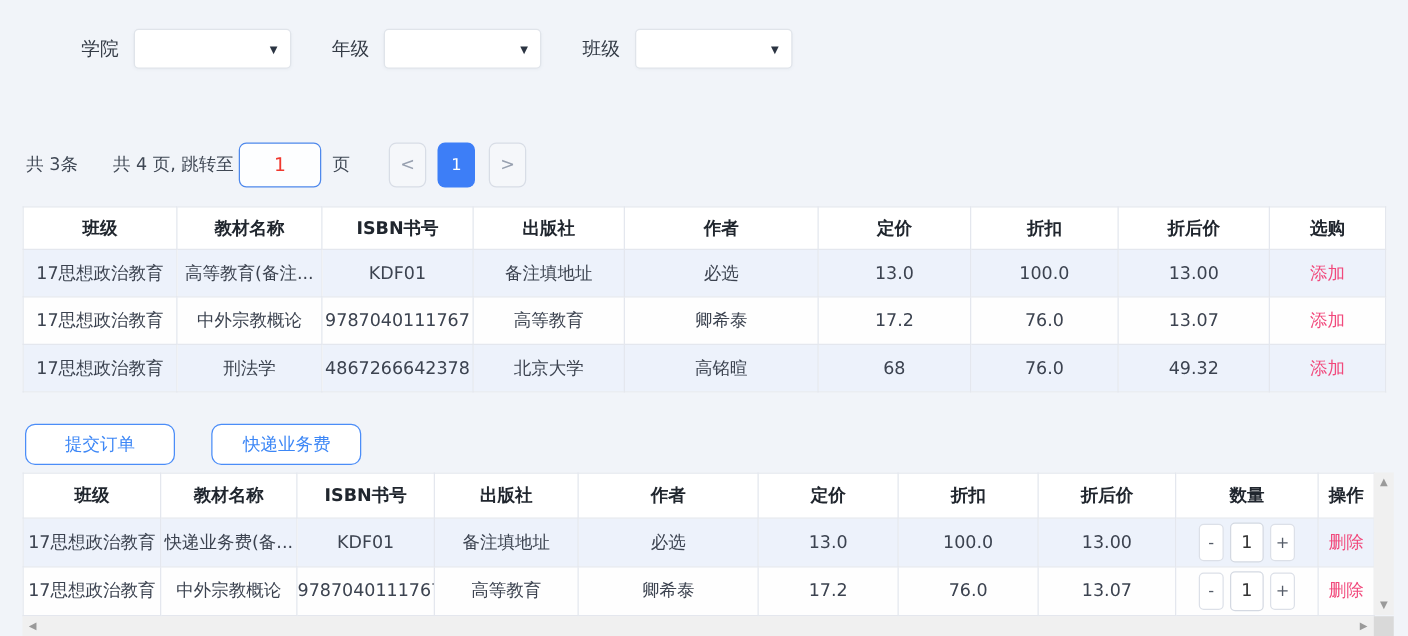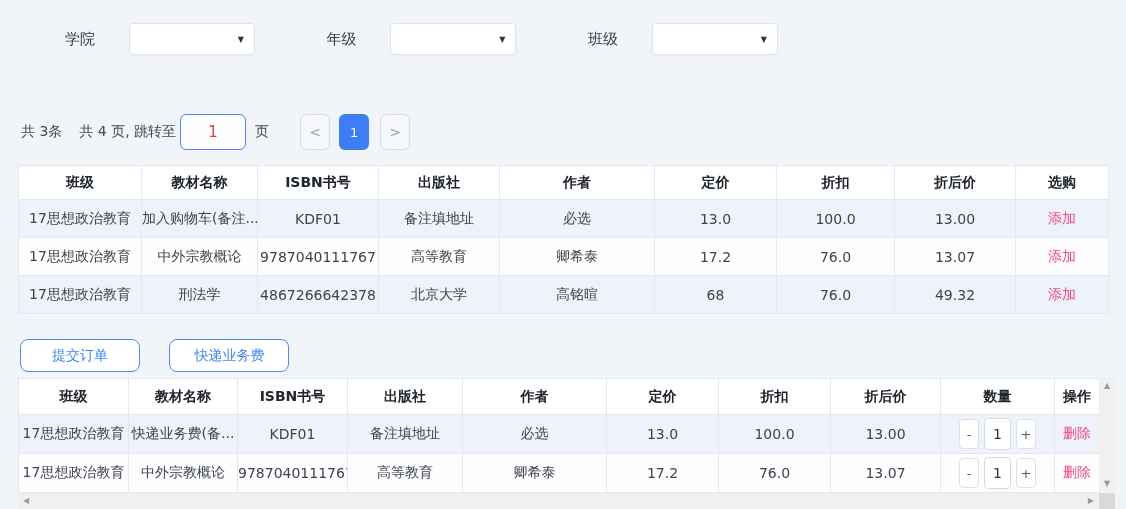--- a/index.html
+++ b/index.html
@@ -6,41 +6,41 @@
   html,body { width: 1126px; height: 509px; overflow: hidden; }
   body {
     background: #f1f4f9;
     font-family: "DejaVu Sans", "Liberation Sans", sans-serif;
     font-size: 14px;
     color: #3c4350;
   }
 
   
   .filter-bar { position: relative; padding: 23px 0 0 65px; height: 62px; }
-  .filter-group { display: inline-flex; align-items: center; margin-right: 67px; vertical-align: top; gap: 22px; }
+  .filter-group { display: inline-flex; align-items: center; margin-right: 28px; vertical-align: top; }
   .filter-label { color: #333a45; margin-right: 12px; font-size: 15px; }
   .select-box {
     width: 126px; height: 32px; background: #fff;
     border: 1px solid #e0e4ea; border-radius: 4px;
     display: inline-flex; align-items: center; justify-content: flex-end;
     padding-right: 10px; cursor: pointer;
     box-shadow: 0 1px 2px rgba(120,130,150,.06);
   }
   .select-arrow { font-size: 8px; color: #2b3442; }
   .search-btn {
     position: absolute; right: 0; top: 23px; width: 110px; height: 39px;
     border: none; border-radius: 6px 0 0 6px;
     background: linear-gradient(100deg, #48a6f4 0%, #2e80e9 100%);
     color: #fff; font-size: 15px; cursor: pointer;
     font-family: inherit;
   }
 
   
   .pagination-row { margin: 51px 0 0 21px; display: flex; align-items: center; height: 38px; color: #3f4754; }
-  .total-count { margin-right: 17px; }
+  .total-count { margin-right: 28px; }
   .jump-input {
     width: 66px; height: 36px; margin-left: 4px;
     border: 1px solid #4e88ec; border-radius: 6px;
     text-align: center; color: #f0392f; font-size: 15px;
     background: #fdfeff; font-family: inherit; outline: none;
   }
   .page-suffix { margin-left: 9px; }
   .pg-btn {
     width: 30px; height: 36px; margin-left: 11px;
     border: 1px solid #d8dde6; border-radius: 6px;
@@ -161,21 +161,21 @@
       <th>作者</th>
       <th>定价</th>
       <th>折扣</th>
       <th>折后价</th>
       <th>选购</th>
     </tr>
   </thead>
   <tbody>
     <tr>
       <td>17思想政治教育</td>
-      <td>加入购物车(备注...</td>
+      <td>高等教育(备注...</td>
       <td>KDF01</td>
       <td>备注填地址</td>
       <td>必选</td>
       <td>13.0</td>
       <td>100.0</td>
       <td>13.00</td>
       <td><a class="link-pink">添加</a></td>
     </tr>
     <tr>
       <td>17思想政治教育</td>

